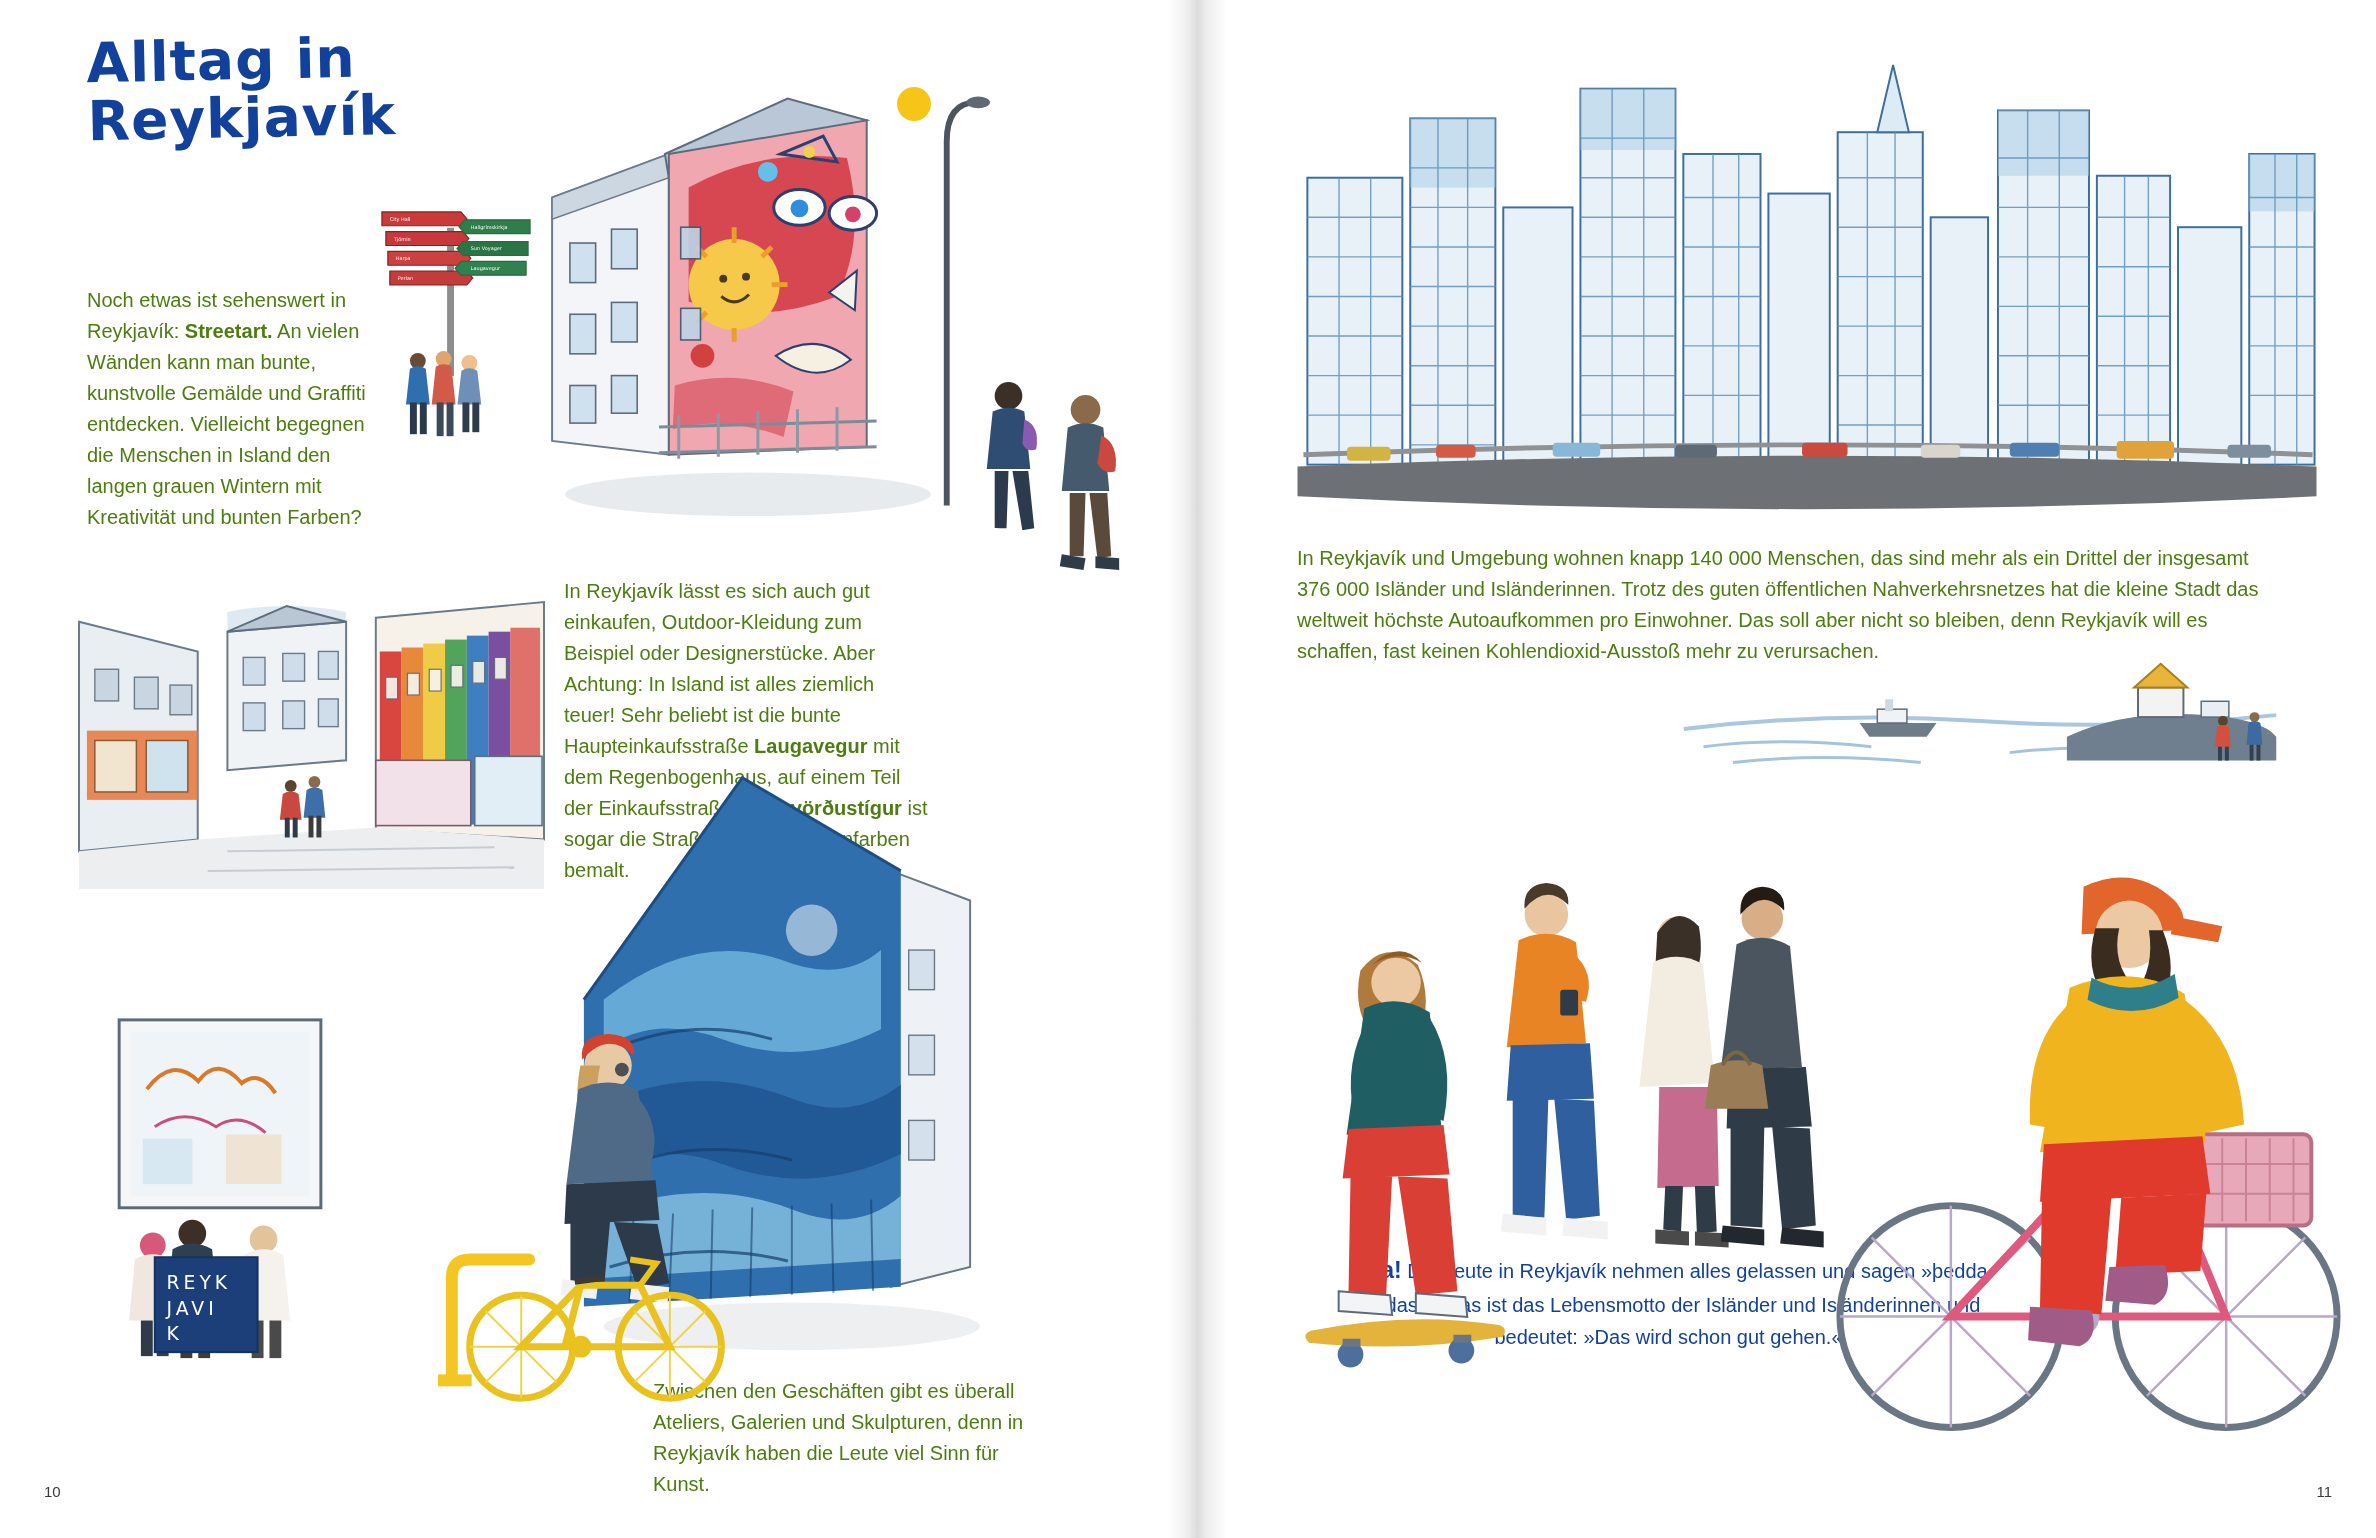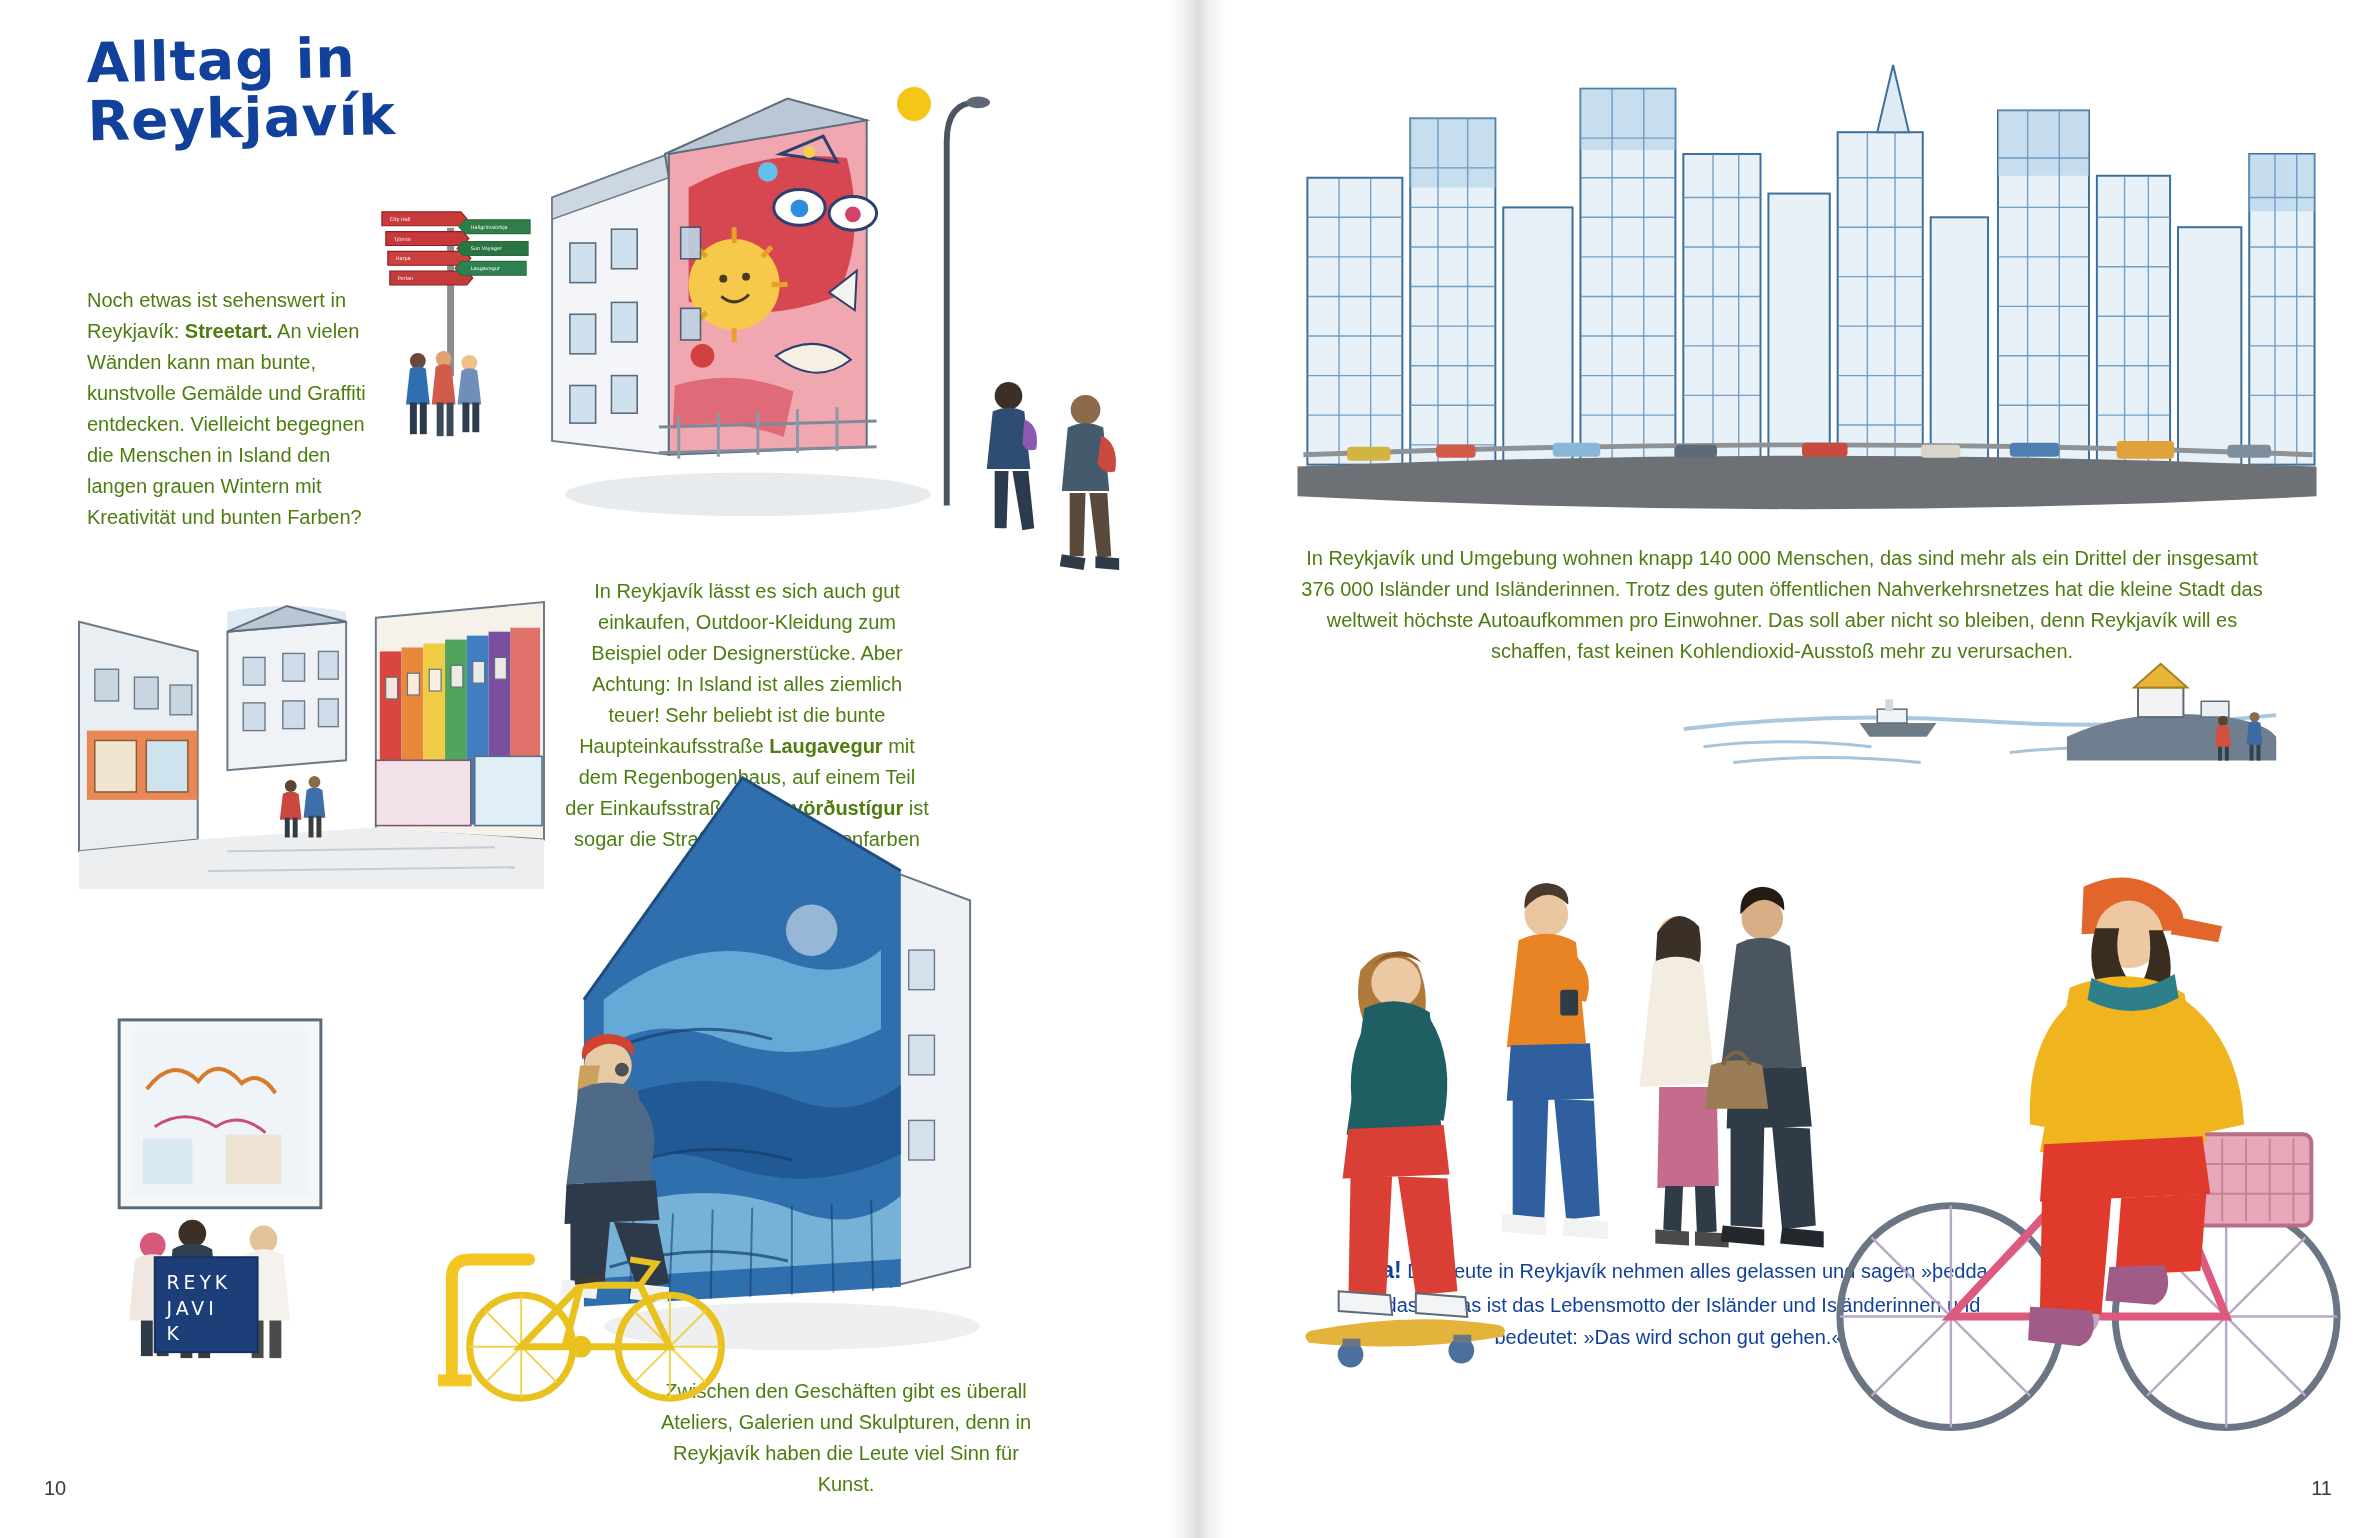--- a/index.html
+++ b/index.html
@@ -12,24 +12,24 @@
   .page{position:absolute;top:0;height:1538px;width:1188px;}
   .page-left{left:0;}
   .page-right{left:1188px;}
 
   .title{position:absolute;left:87px;top:30px;width:416px;
     font-family:"DejaVu Sans",sans-serif;font-weight:bold;color:#12419b;
     font-size:55px;line-height:1.06;letter-spacing:1px;transform:rotate(-1.2deg);}
 
   .body-text{position:absolute;color:#4d7c0f;font-size:20px;line-height:1.55;}
   .c-left{text-align:left;}
-  .c-center{text-align:center;}
+  .c-center{}
   .body-text b{font-weight:bold;}
 
-  .pg-num{position:absolute;bottom:38px;font-size:20px;color:#3a3a3a;}
+  .pg-num{position:absolute;bottom:38px;font-size:15px;color:#3a3a3a;}
   .pg-left{left:44px;}
   .pg-right{right:44px;text-align:right;}
 
   
   .art{position:absolute;}
   .cap-quote{position:absolute;color:#12419b;font-size:20px;line-height:1.6;text-align:center;font-weight:500;}
   .cap-quote .oha{font-weight:bold;font-size:23px;}
 
   svg{display:block;overflow:visible;}
 </style>

